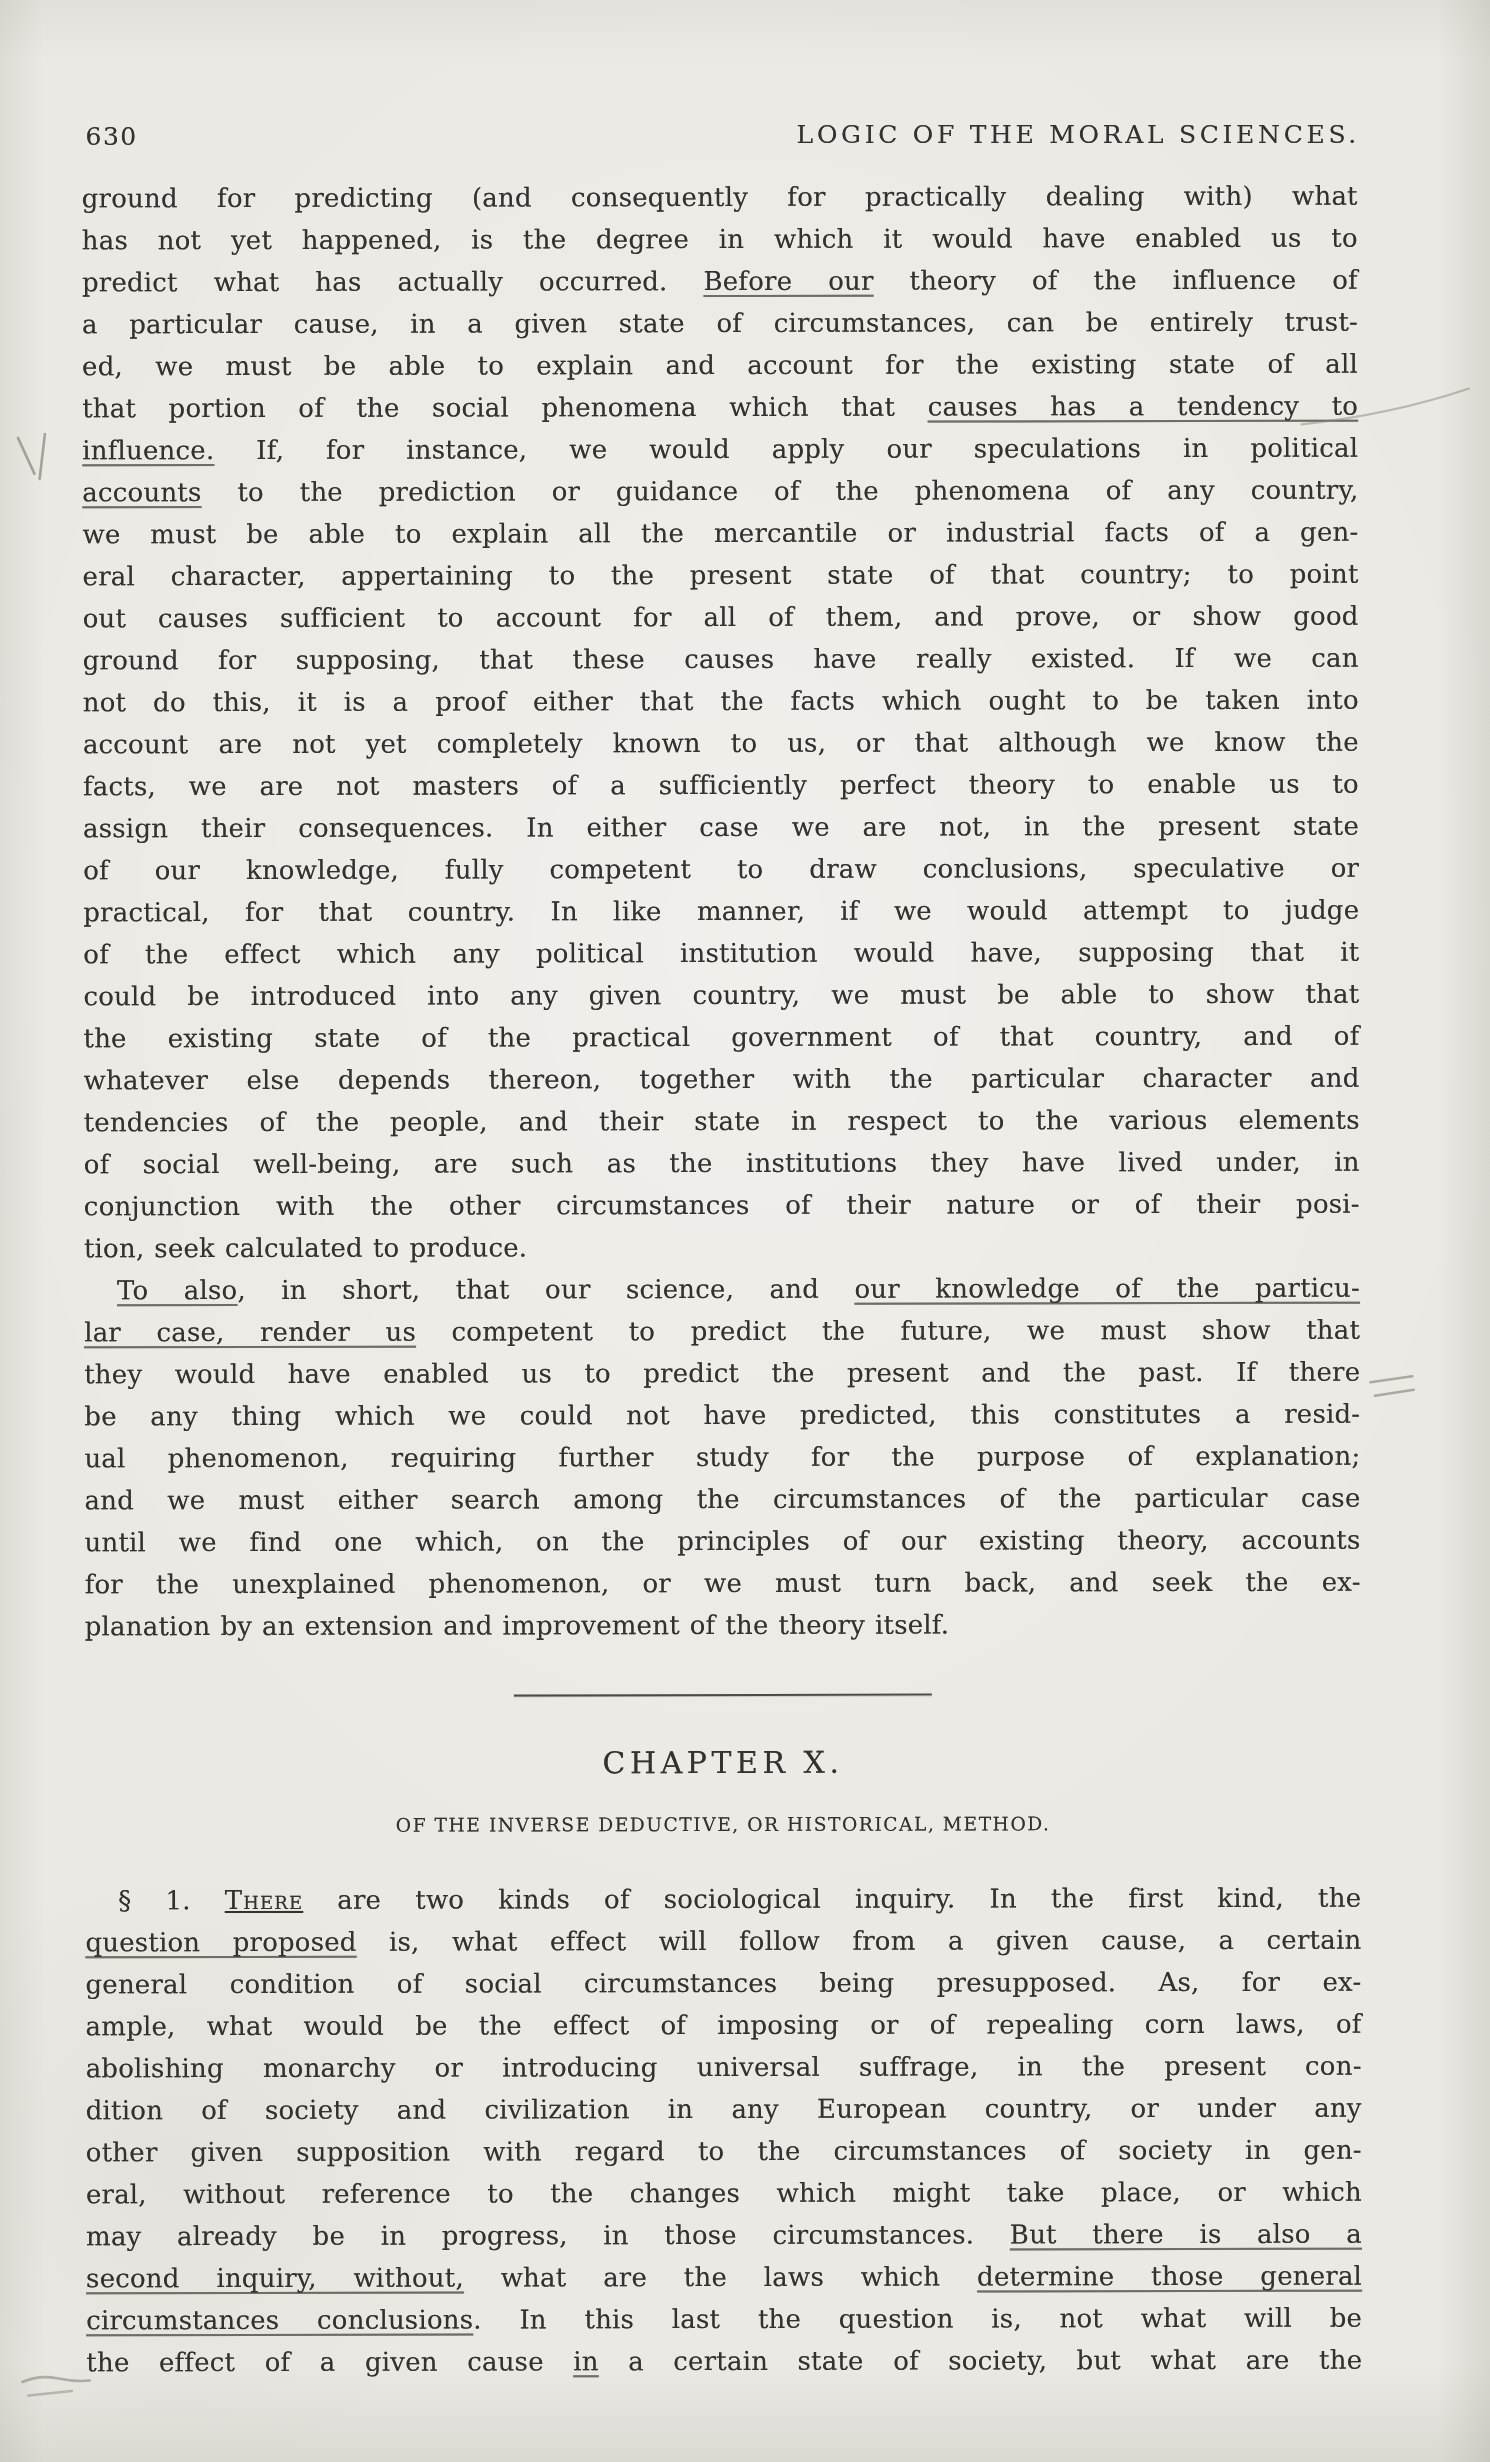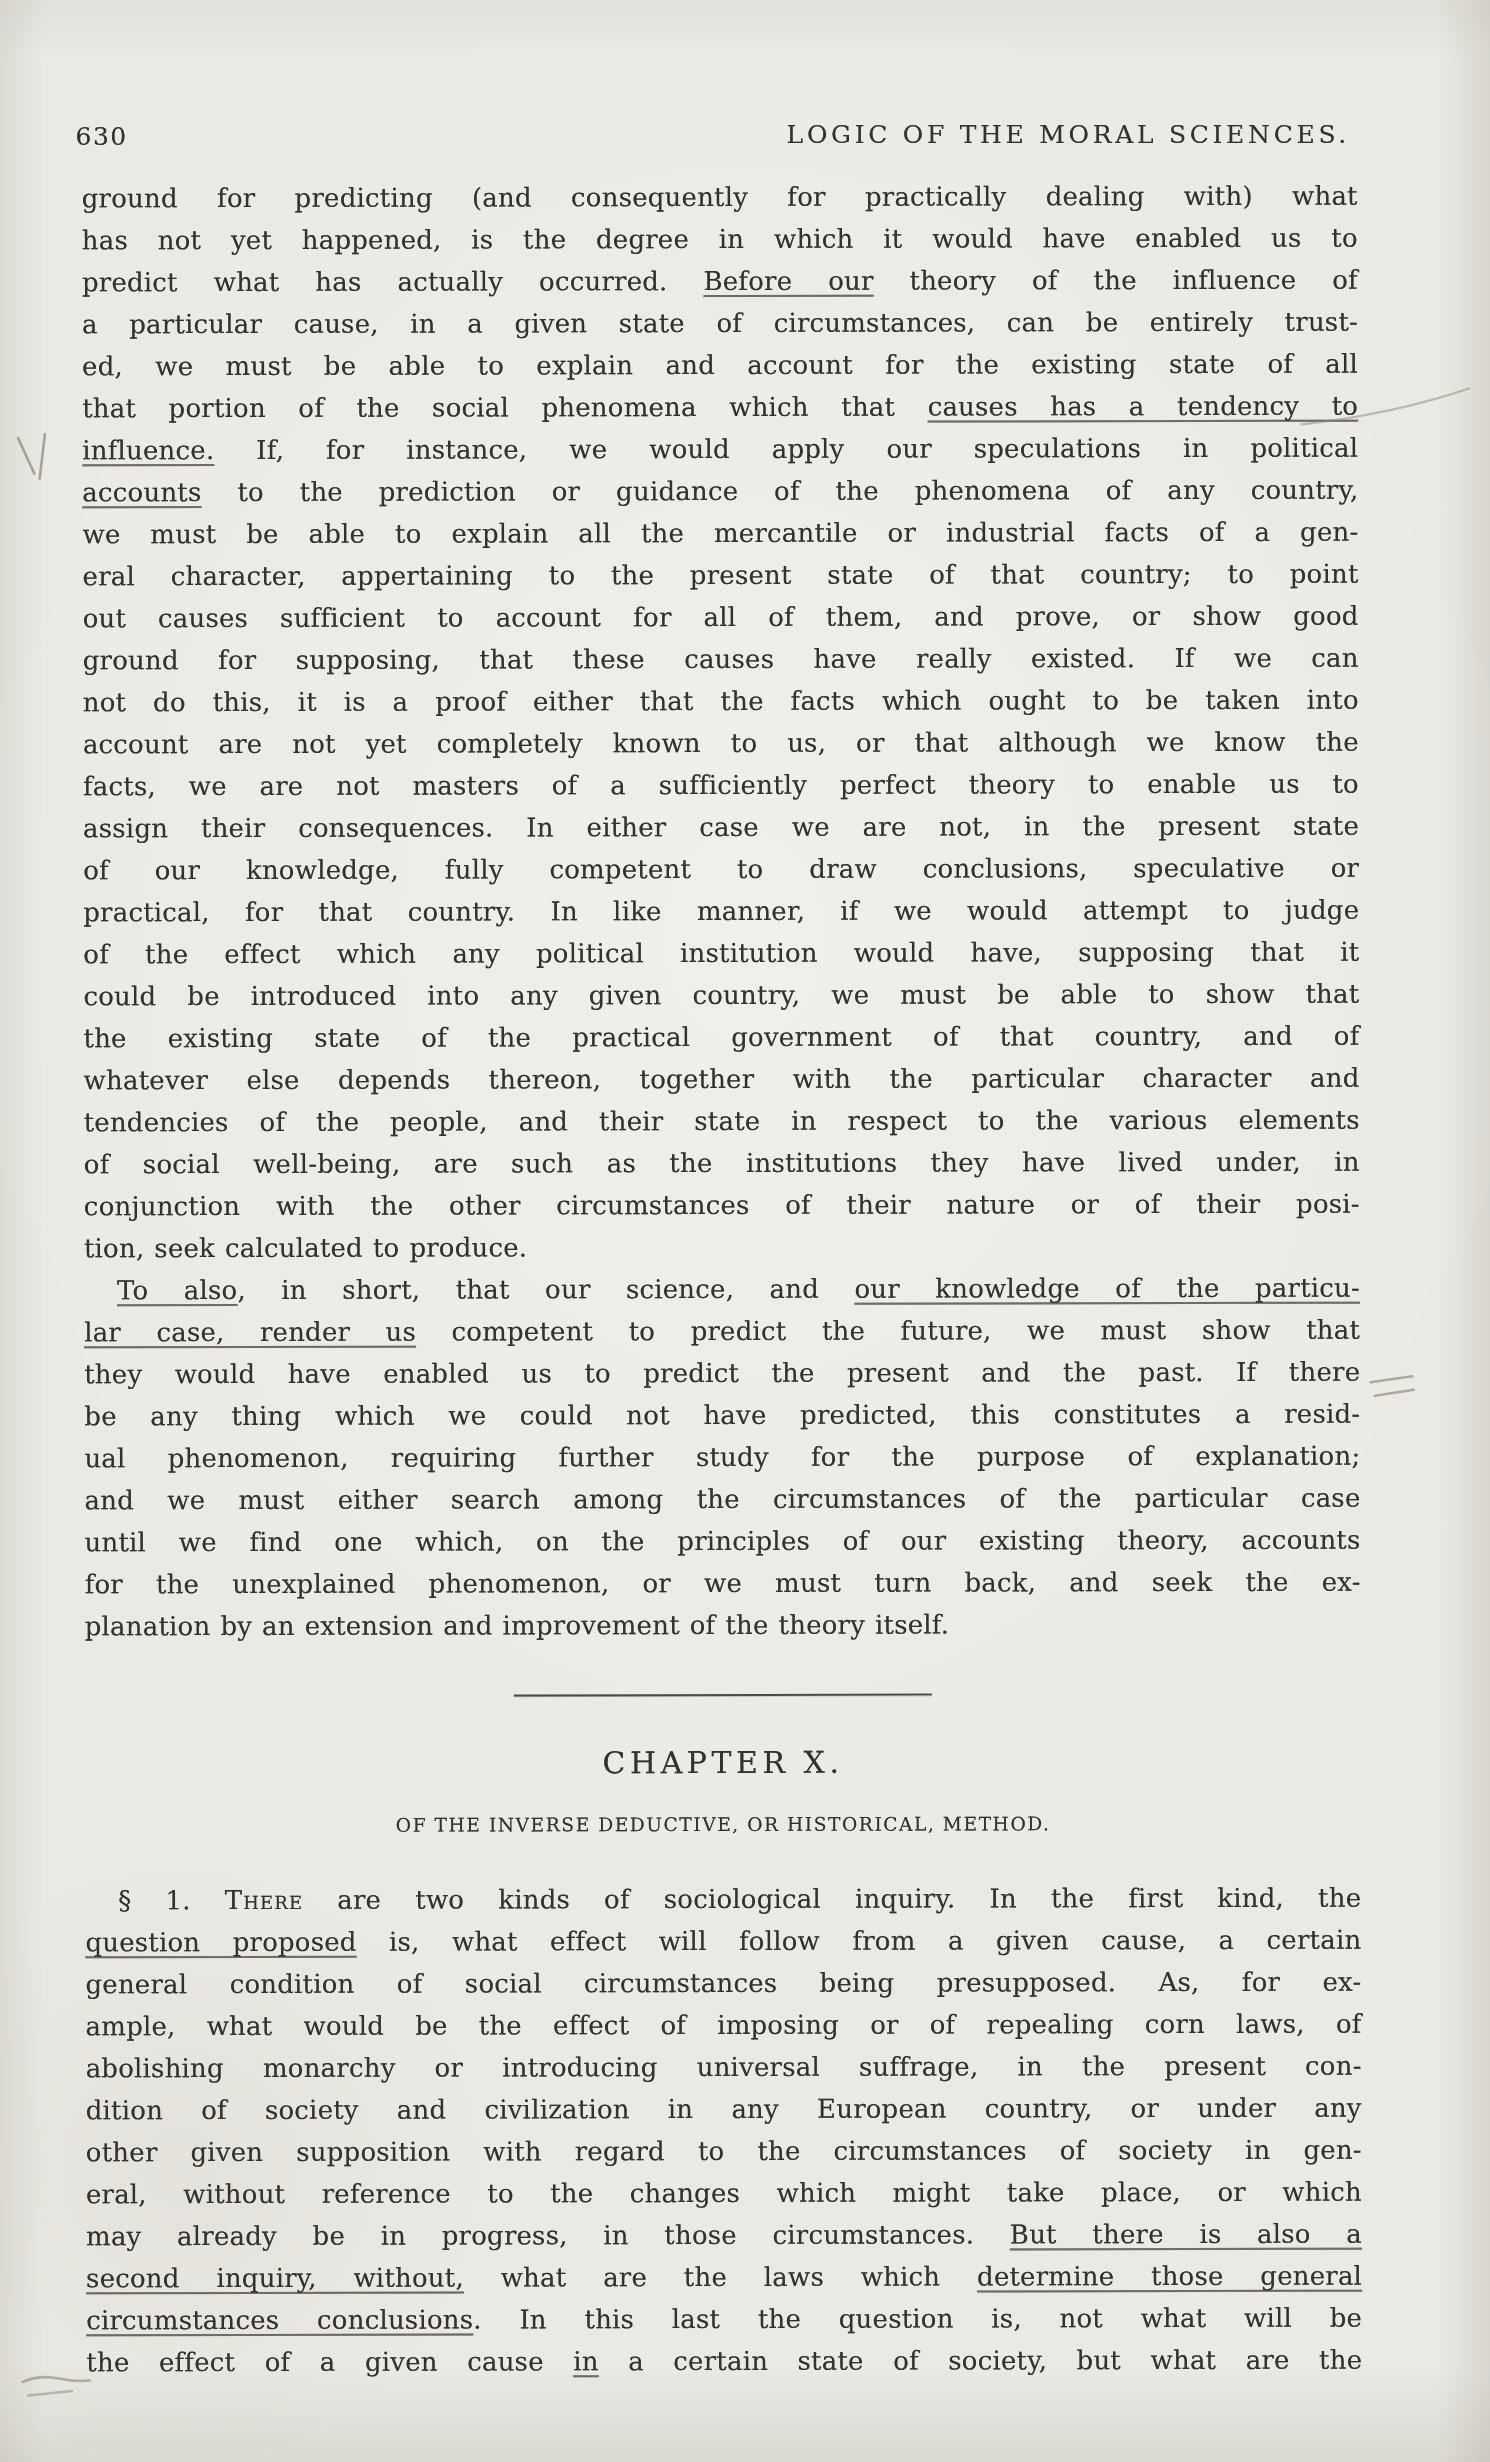--- a/index.html
+++ b/index.html
@@ -16,21 +16,21 @@
     background-color: #ebe9e3;
     background-image:
       radial-gradient(90% 70% at 50% 38%, rgba(255,255,255,0.28), rgba(255,255,255,0) 60%),
       radial-gradient(30% 18% at 12% 88%, rgba(110,105,95,0.06), rgba(0,0,0,0) 70%),
       linear-gradient(90deg, rgba(105,100,92,0.10) 0%, rgba(105,100,92,0) 3%, rgba(105,100,92,0) 96.5%, rgba(105,100,92,0.14) 100%),
       linear-gradient(180deg, rgba(105,100,92,0.07) 0%, rgba(105,100,92,0) 2.5%, rgba(105,100,92,0) 96%, rgba(105,100,92,0.12) 100%);
   }
 
   .header {
     position: absolute;
-    top: 118px; left: 74px;
+    top: 118px; left: 84px;
     width: 1276px; height: 36px;
   }
   .pageno {
     position: absolute; left: 1.5px; top: 3.7px;
     font-size: 25px; letter-spacing: 1.5px;
   }
   .running-title {
     text-align: right;
     font-size: 25px;
     letter-spacing: 3.7px;
@@ -80,21 +80,21 @@
   }
   .section-para { margin-top: 43px; }
 
   .pencil-underline {
     text-decoration: underline;
     text-decoration-thickness: 1.9px;
     text-underline-offset: 5.2px;
     text-decoration-color: rgba(104,100,92,0.75);
     text-decoration-skip-ink: none;
   }
-  .smallcaps { font-variant-caps: small-caps; letter-spacing: 1.1px; }
+  .smallcaps { font-variant-caps: small-caps; letter-spacing: 1.1px; text-decoration: underline; }
 
   .marks {
     position: absolute;
     left: 0; top: 0;
     pointer-events: none;
   }
   .marks path { fill: none; stroke: #8a857a; stroke-linecap: round; }
 </style>
 </head>
 <body>

